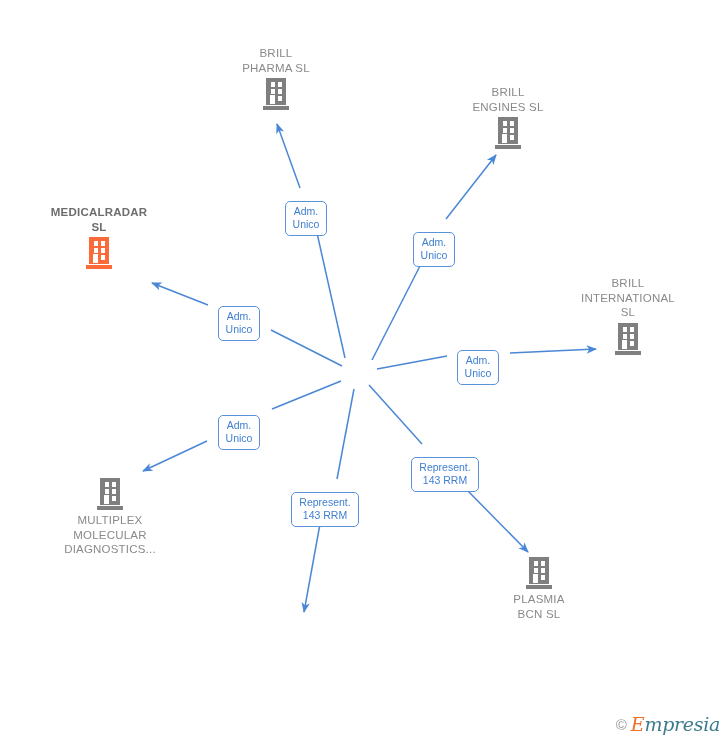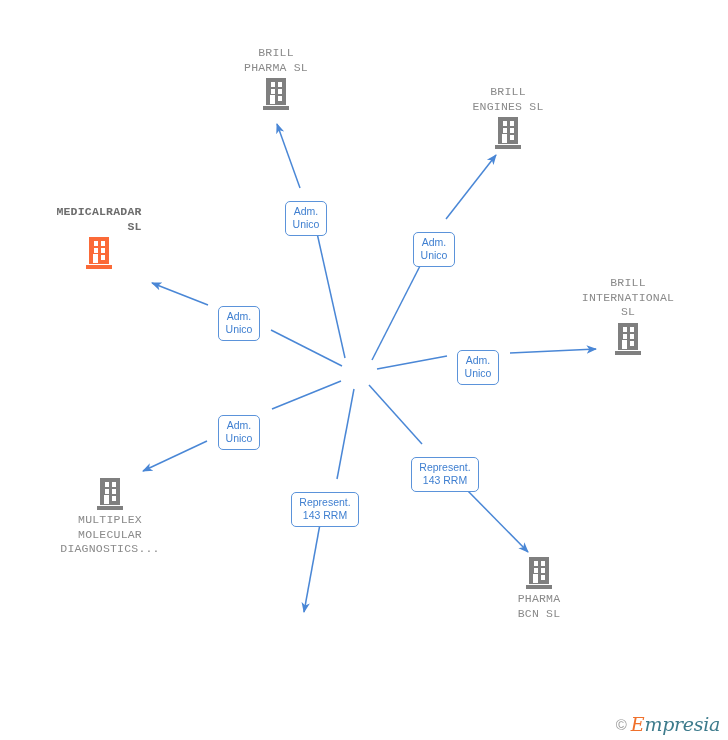--- a/index.html
+++ b/index.html
@@ -34,21 +34,20 @@
     text-align: center;
     line-height: 14.5px;
     font-size: 11.5px;
     letter-spacing: .2px;
     color: #8a8a8a;
     user-select: none;
   }
   .node .label {
     display: block;
     white-space: pre-line;
-    font-family: Liberation Mono, monospace;
   }
   .node.below .label { order: 2; }
   .node-inner {
     display: flex;
     flex-direction: column;
     align-items: center;
     gap: 3px;
   }
   .node.below .node-inner { flex-direction: column; }
 
@@ -226,21 +225,21 @@
           <i style="left:15px;top:4px;"></i>
         <i style="left:8px;top:11px;"></i>
           <i style="left:15px;top:11px;"></i>
         <i style="left:15px;top:18px;"></i>
         <span class="door"></span>
         <span class="base"></span>
       </span>
     </div>
   </div>
 
-  <div class="node above highlight" style="left:99px; top:205px;text-align:right;">
+  <div class="node above highlight" style="left:99px; top:205px;">
     <div class="node-inner">
       <span class="label">MEDICALRADAR
 SL</span>
       <span class="bld">
         <span class="body"></span>
         <i style="left:8px;top:4px;"></i>
           <i style="left:15px;top:4px;"></i>
         <i style="left:8px;top:11px;"></i>
           <i style="left:15px;top:11px;"></i>
         <i style="left:15px;top:18px;"></i>
@@ -292,21 +291,21 @@
       <span class="bld">
         <span class="body"></span>
         <i style="left:8px;top:4px;"></i>
           <i style="left:15px;top:4px;"></i>
         <i style="left:8px;top:11px;"></i>
           <i style="left:15px;top:11px;"></i>
         <i style="left:15px;top:18px;"></i>
         <span class="door"></span>
         <span class="base"></span>
       </span>
-      <span class="label">PHARMA
+      <span class="label">PLASMIA
 BCN  SL</span>
     </div>
   </div>
 
 
   <div class="edge-label" style="left:285px; top:194px; width:42px;">Adm.
 Unico</div>
 
   <div class="edge-label" style="left:413px; top:225px; width:42px;">Adm.
 Unico</div>

